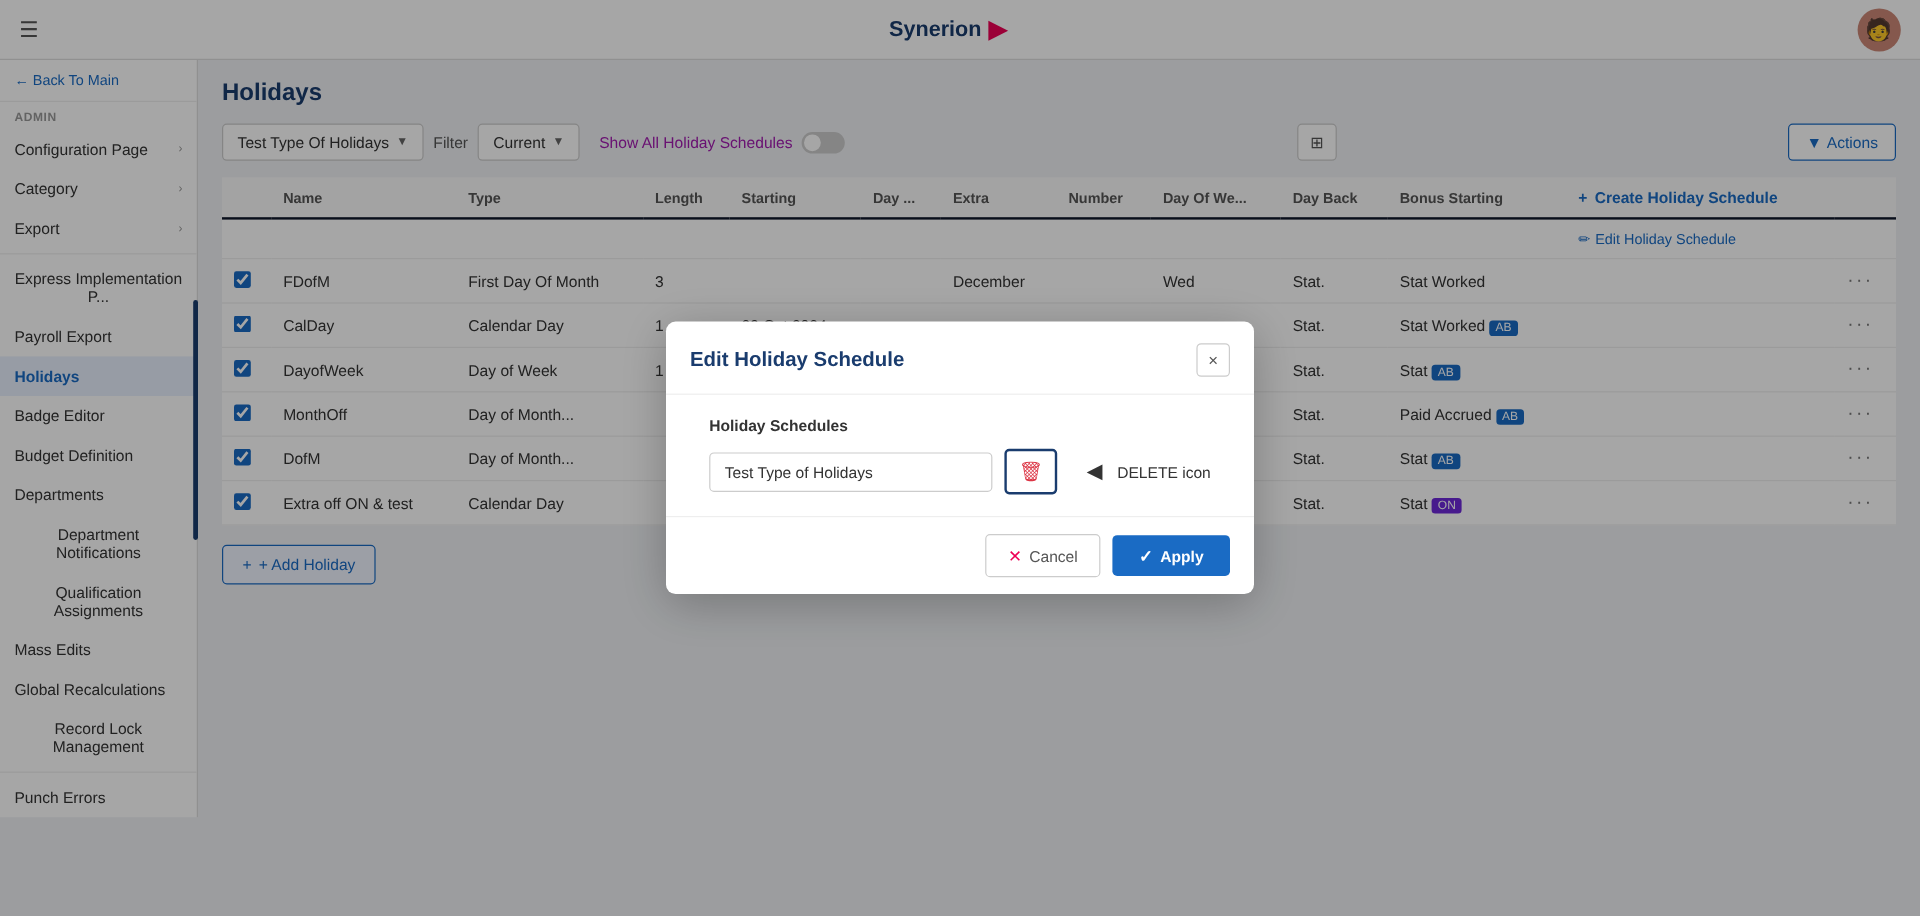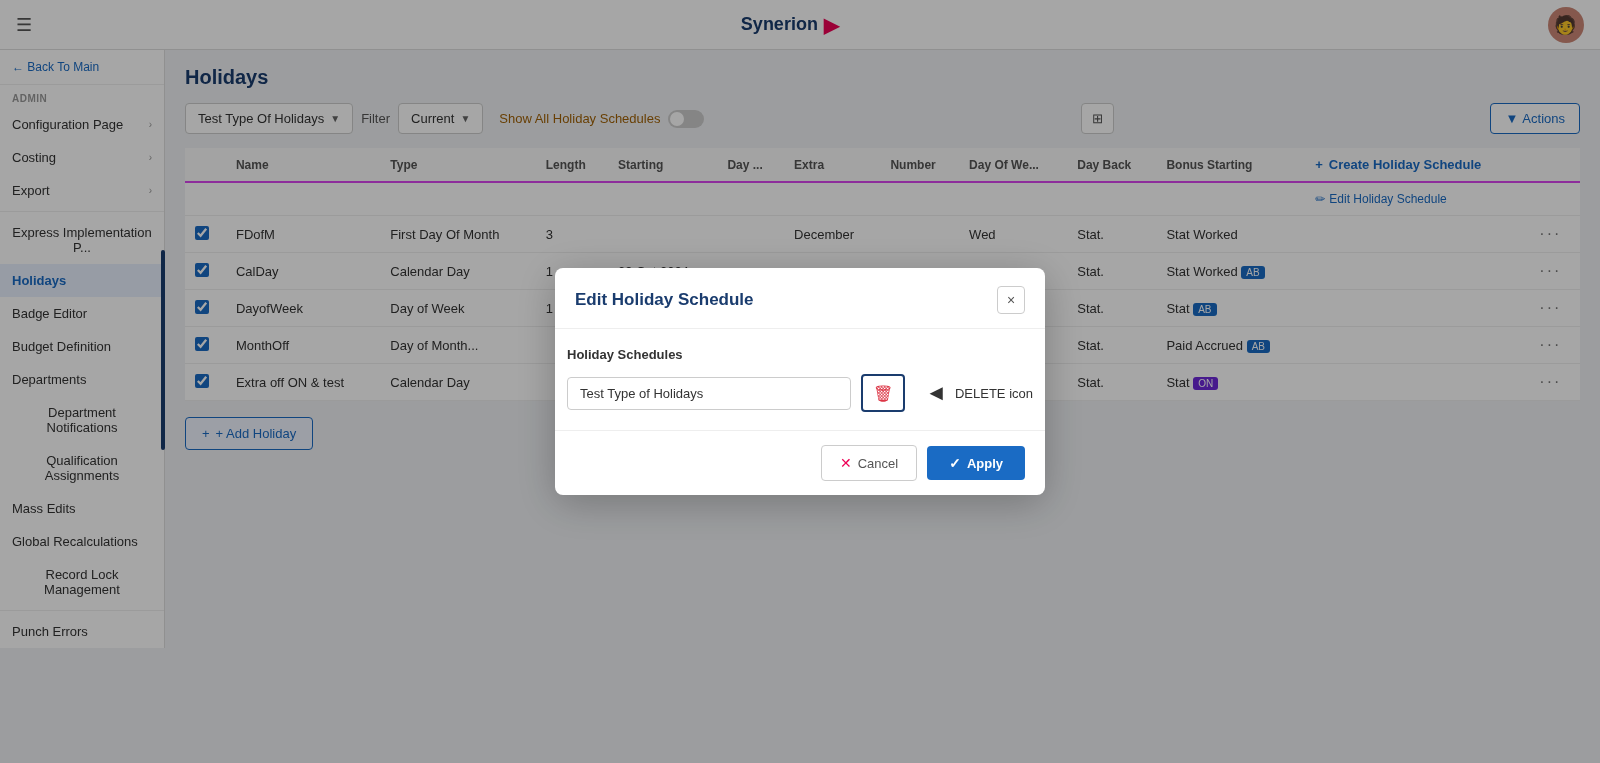--- a/index.html
+++ b/index.html
@@ -43,38 +43,38 @@
 
     
     .toolbar { display: flex; align-items: center; gap: 8px; margin-bottom: 14px; flex-wrap: wrap; }
     .dropdown-btn {
       display: flex; align-items: center; gap: 6px; padding: 7px 12px;
       border: 1px solid #ccc; border-radius: 4px; background: #fff; cursor: pointer;
       font-size: 13px; color: #333;
     }
     .dropdown-btn .caret { font-size: 10px; color: #666; }
     .filter-label { font-size: 13px; color: #555; }
-    .toggle-label { font-size: 13px; color: #a16207; margin-left: 8px; }
+    .toggle-label { font-size: 13px; color: #a21caf; margin-left: 8px; }
     .toggle { width: 36px; height: 18px; background: #ccc; border-radius: 9px; cursor: pointer; position: relative; display: inline-block; }
     .toggle-knob { width: 14px; height: 14px; background: #fff; border-radius: 50%; position: absolute; top: 2px; left: 2px; transition: left 0.2s; }
     .actions-btn {
       margin-left: auto; display: flex; align-items: center; gap: 4px;
       padding: 7px 14px; border: 1px solid #1a6bc4; border-radius: 4px;
       background: #fff; color: #1a6bc4; cursor: pointer; font-size: 13px;
     }
     .grid-icon-btn {
       padding: 7px 10px; border: 1px solid #ccc; border-radius: 4px;
       background: #fff; cursor: pointer; color: #555;
     }
 
     
     .data-table { width: 100%; border-collapse: collapse; background: #fff; }
     .data-table th {
       padding: 9px 10px; text-align: left; font-size: 12px; font-weight: 600;
-      color: #555; border-bottom: 2px solid #d946ef; background: #fafafa;
+      color: #555; border-bottom: 2px solid #0f172a; background: #fafafa;
       white-space: nowrap;
     }
     .data-table td { padding: 9px 10px; border-bottom: 1px solid #eee; font-size: 13px; vertical-align: middle; }
     .checkbox { width: 14px; height: 14px; accent-color: #1a6bc4; cursor: pointer; }
     .action-link { color: #1a6bc4; cursor: pointer; font-size: 12px; display: flex; align-items: center; gap: 4px; }
     .dots-btn { color: #777; cursor: pointer; font-size: 16px; letter-spacing: 2px; }
     .create-holiday-row { display: flex; align-items: center; gap: 6px; color: #1a6bc4; font-size: 13px; }
 
     
     .add-holiday-btn {
@@ -95,21 +95,21 @@
     .modal-header {
       padding: 18px 20px 14px; border-bottom: 1px solid #eee;
       display: flex; align-items: center; justify-content: space-between;
     }
     .modal-title { font-size: 17px; font-weight: 700; color: #1a3c6e; }
     .modal-close {
       width: 28px; height: 28px; border: 1px solid #ccc; border-radius: 4px;
       background: #fff; cursor: pointer; display: flex; align-items: center; justify-content: center;
       font-size: 14px; color: #555;
     }
-    .modal-body { padding: 18px 12px; }
+    .modal-body { padding: 18px 36px; }
     .modal-section-label { font-size: 13px; font-weight: 600; color: #333; margin-bottom: 12px; }
     .holiday-row { display: flex; align-items: center; gap: 10px; margin-bottom: 12px; }
     .holiday-input {
       flex: 1; padding: 8px 12px; border: 1px solid #ccc; border-radius: 4px;
       font-size: 13px; color: #333; background: #fff;
     }
     .delete-box {
       width: 44px; height: 38px; border: 2px solid #1a3c6e; border-radius: 4px;
       display: flex; align-items: center; justify-content: center; cursor: pointer; background: #fff;
     }
@@ -158,30 +158,33 @@
   <div class="sidebar-wrapper" style="position:relative">
     <aside class="sidebar">
       <div class="sidebar-back">← Back To Main</div>
       <div class="sidebar-section-label">ADMIN</div>
 
       <div class="sidebar-item">
         <span>Configuration Page</span>
         <span class="chevron">›</span>
       </div>
       <div class="sidebar-item">
-        <span>Costing</span>
+        <span>Category</span>
         <span class="chevron">›</span>
       </div>
       <div class="sidebar-item">
         <span>Export</span>
         <span class="chevron">›</span>
       </div>
       <div class="sidebar-divider"></div>
       <div class="sidebar-item">
         <span>Express Implementation P...</span>
+      </div>
+      <div class="sidebar-item">
+        <span>Payroll Export</span>
       </div>
       <div class="sidebar-item active">
         <span>Holidays</span>
       </div>
       <div class="sidebar-item">
         <span>Badge Editor</span>
       </div>
       <div class="sidebar-item">
         <span>Budget Definition</span>
       </div>
@@ -325,20 +328,35 @@
     <td></td>
     <td></td>
     <td></td>
     <td>Stat.</td>
     <td>Paid Accrued <span style="background:#1a6bc4;color:#fff;padding:1px 5px;border-radius:3px;font-size:10px;">AB</span></td>
     <td></td>
     <td><span class="dots-btn">···</span></td>
   </tr>
           <tr>
     <td><input type="checkbox" class="checkbox" checked="" style=""></td>
+    <td>DofM</td>
+    <td>Day of Month...</td>
+    <td></td>
+    <td></td>
+    <td></td>
+    <td></td>
+    <td></td>
+    <td></td>
+    <td>Stat.</td>
+    <td>Stat <span style="background:#1a6bc4;color:#fff;padding:1px 5px;border-radius:3px;font-size:10px;">AB</span></td>
+    <td></td>
+    <td><span class="dots-btn">···</span></td>
+  </tr>
+          <tr>
+    <td><input type="checkbox" class="checkbox" checked="" style=""></td>
     <td>Extra off ON &amp; test</td>
     <td>Calendar Day</td>
     <td></td>
     <td></td>
     <td></td>
     <td></td>
     <td></td>
     <td></td>
     <td>Stat.</td>
     <td>Stat <span style="background:#6d28d9;color:#fff;padding:1px 5px;border-radius:3px;font-size:10px;">ON</span></td>

